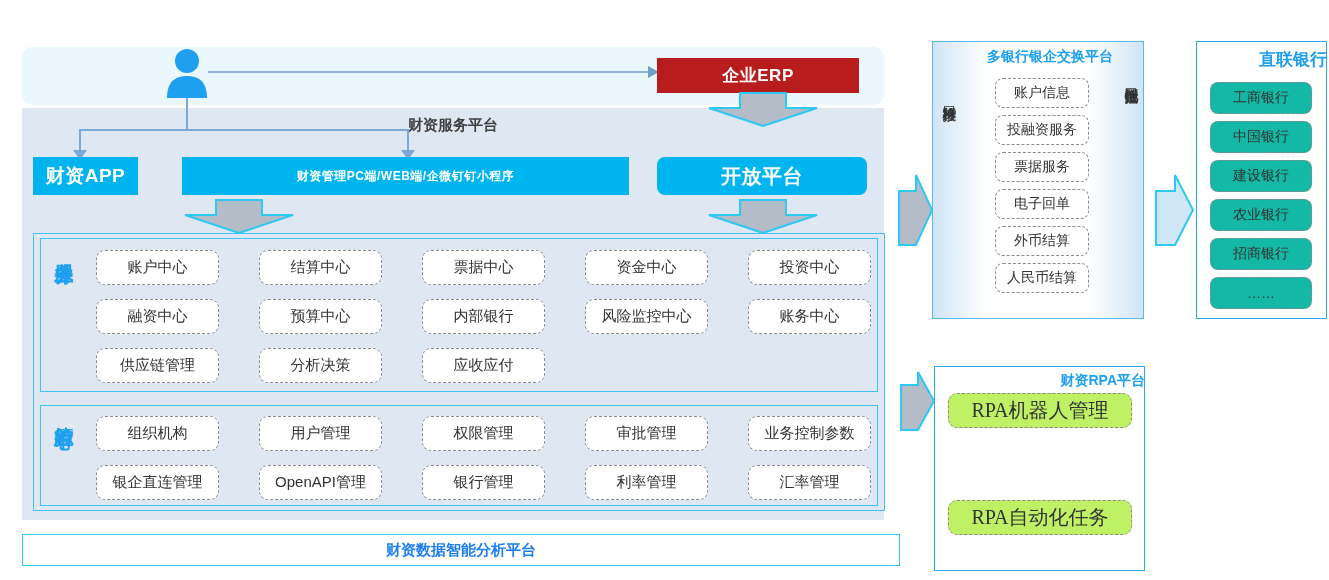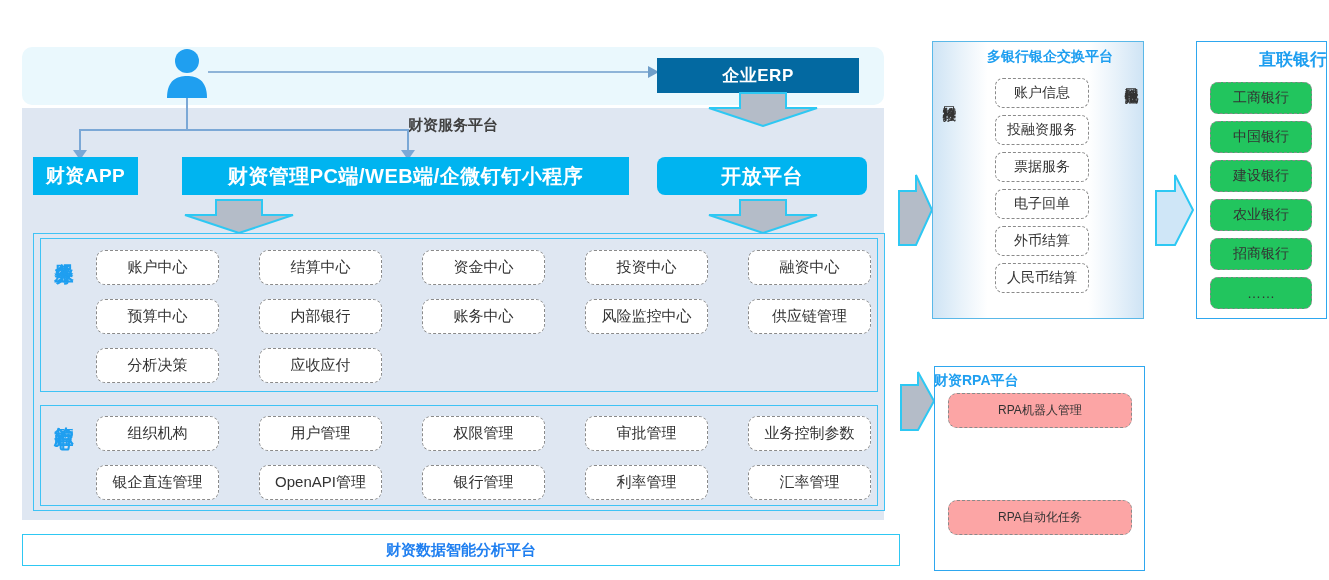--- a/index.html
+++ b/index.html
@@ -20,21 +20,21 @@
   #user-icon{left:165px;top:48px;width:44px;height:50px;}
   #user-line{left:208px;top:71px;width:450px;height:2px;background:#8eb4d8;}
   #user-line:after{
     content:"";position:absolute;right:-1px;top:-5px;
     border-left:11px solid #6f9ec9;
     border-top:6px solid transparent;border-bottom:6px solid transparent;
   }
 
   #erp-btn{
     left:657px;top:58px;width:202px;height:35px;
-    background:#0369a1;color:#fff;font-size:17px;font-weight:700;
+    background:#b91c1c;color:#fff;font-size:17px;font-weight:700;
     display:flex;align-items:center;justify-content:center;letter-spacing:.5px;
   }
 
   
   #service-panel{
     left:22px;top:108px;width:862px;height:412px;
     background:#dfe7f2;
   }
   #service-title{
     left:408px;top:116px;font-size:15px;font-weight:700;color:#404040;
@@ -53,21 +53,21 @@
   }
   #ah-left{left:73px;top:150px;}
   #ah-right{left:401px;top:150px;}
 
   .blue-btn{
     background:#00b4f0;color:#fff;font-weight:700;
     display:flex;align-items:center;justify-content:center;
     font-size:19px;letter-spacing:.5px;
   }
   #app-btn{left:33px;top:157px;width:105px;height:38px;}
-  #pc-btn{left:182px;top:157px;width:447px;height:38px;font-size:20px;}
+  #pc-btn{left:182px;top:157px;width:447px;height:38px;font-size:12px;}
   #open-btn{left:657px;top:157px;width:210px;height:38px;border-radius:8px;font-size:20px;}
 
   
   .down-arrow{position:absolute;}
   .down-arrow svg{display:block;}
 
   
   #cap-outer{
     left:33px;top:233px;width:852px;height:278px;
     border:1px solid #3fc3f5;background:transparent;
@@ -138,41 +138,41 @@
   #banks-panel{
     left:1196px;top:41px;width:131px;height:278px;
     border:1.5px solid #2ea7ef;background:#ffffff;
   }
   #banks-title{
     left:1196px;top:48px;width:131px;text-align:right;
     color:#1f9ff0;font-weight:700;font-size:17px;
   }
   #banks-list{left:1210px;top:82px;width:102px;}
   .bank-tile{
-    height:30px;margin-bottom:7px;background:#22c55e;
+    height:30px;margin-bottom:7px;background:#14b8a6;
     border:1.4px dashed #8a8a8a;border-radius:8px;
     display:flex;align-items:center;justify-content:center;
     font-size:14px;color:#333;white-space:nowrap;
   }
 
   
   #rpa-panel{
     left:934px;top:366px;width:211px;height:205px;
     border:1.5px solid #2ea7ef;background:#ffffff;
   }
   #rpa-title{
-    left:934px;top:372px;width:211px;text-align:left;
+    left:934px;top:372px;width:211px;text-align:right;
     color:#1f9ff0;font-weight:700;font-size:14px;
   }
   #rpa-item-1{left:948px;top:393px;width:182px;height:33px;}
   #rpa-item-2{left:948px;top:500px;width:182px;height:33px;}
   .rpa-tile{
-    position:absolute;background:#fca5a5;border:1.4px dashed #8a8a8a;border-radius:9px;
-    display:flex;align-items:center;justify-content:center;
-    font-size:12px;color:#333;white-space:nowrap;
+    position:absolute;background:#bef264;border:1.4px dashed #8a8a8a;border-radius:9px;
+    display:flex;align-items:center;justify-content:center;
+    font-size:20px;color:#333;white-space:nowrap;font-family:Liberation Serif, serif;
   }
 
   
   .right-arrow{position:absolute;}
   .right-arrow svg{display:block;}
 </style>
 </head>
 <body>
 
 <div class="abs" id="user-band"></div>
@@ -221,27 +221,28 @@
 <div class="abs" id="cap-outer"></div>
 <div class="abs" id="biz-box"></div>
 <div class="abs" id="ctl-box"></div>
 
 <div class="vlabel" id="biz-label">业务服务</div>
 <div class="vlabel" id="ctl-label">管控中心</div>
 
 <div class="tile-grid" id="biz-grid">
     <div class="tile">账户中心</div>
     <div class="tile">结算中心</div>
+    <div class="tile">票据中心</div>
     <div class="tile">资金中心</div>
     <div class="tile">投资中心</div>
     <div class="tile">融资中心</div>
     <div class="tile">预算中心</div>
     <div class="tile">内部银行</div>
+    <div class="tile">风险监控中心</div>
     <div class="tile">账务中心</div>
-    <div class="tile">风险监控中心</div>
     <div class="tile">供应链管理</div>
     <div class="tile">分析决策</div>
     <div class="tile">应收应付</div>
   </div>
 <div class="tile-grid" id="ctl-grid">
     <div class="tile">组织机构</div>
     <div class="tile">用户管理</div>
     <div class="tile">权限管理</div>
     <div class="tile">审批管理</div>
     <div class="tile">业务控制参数</div>

